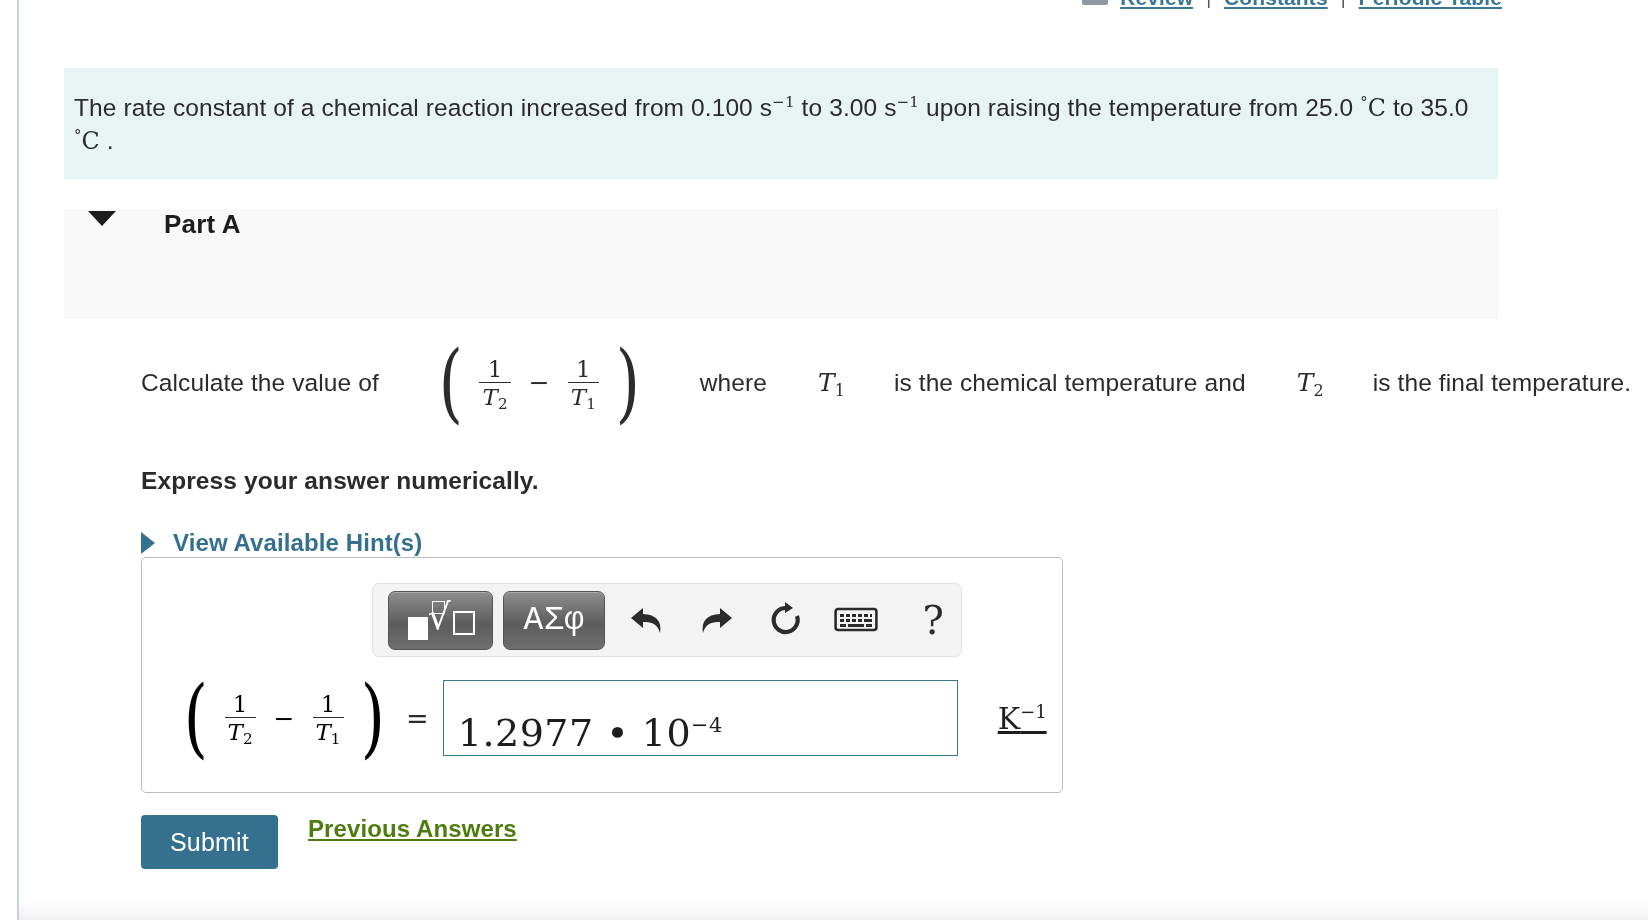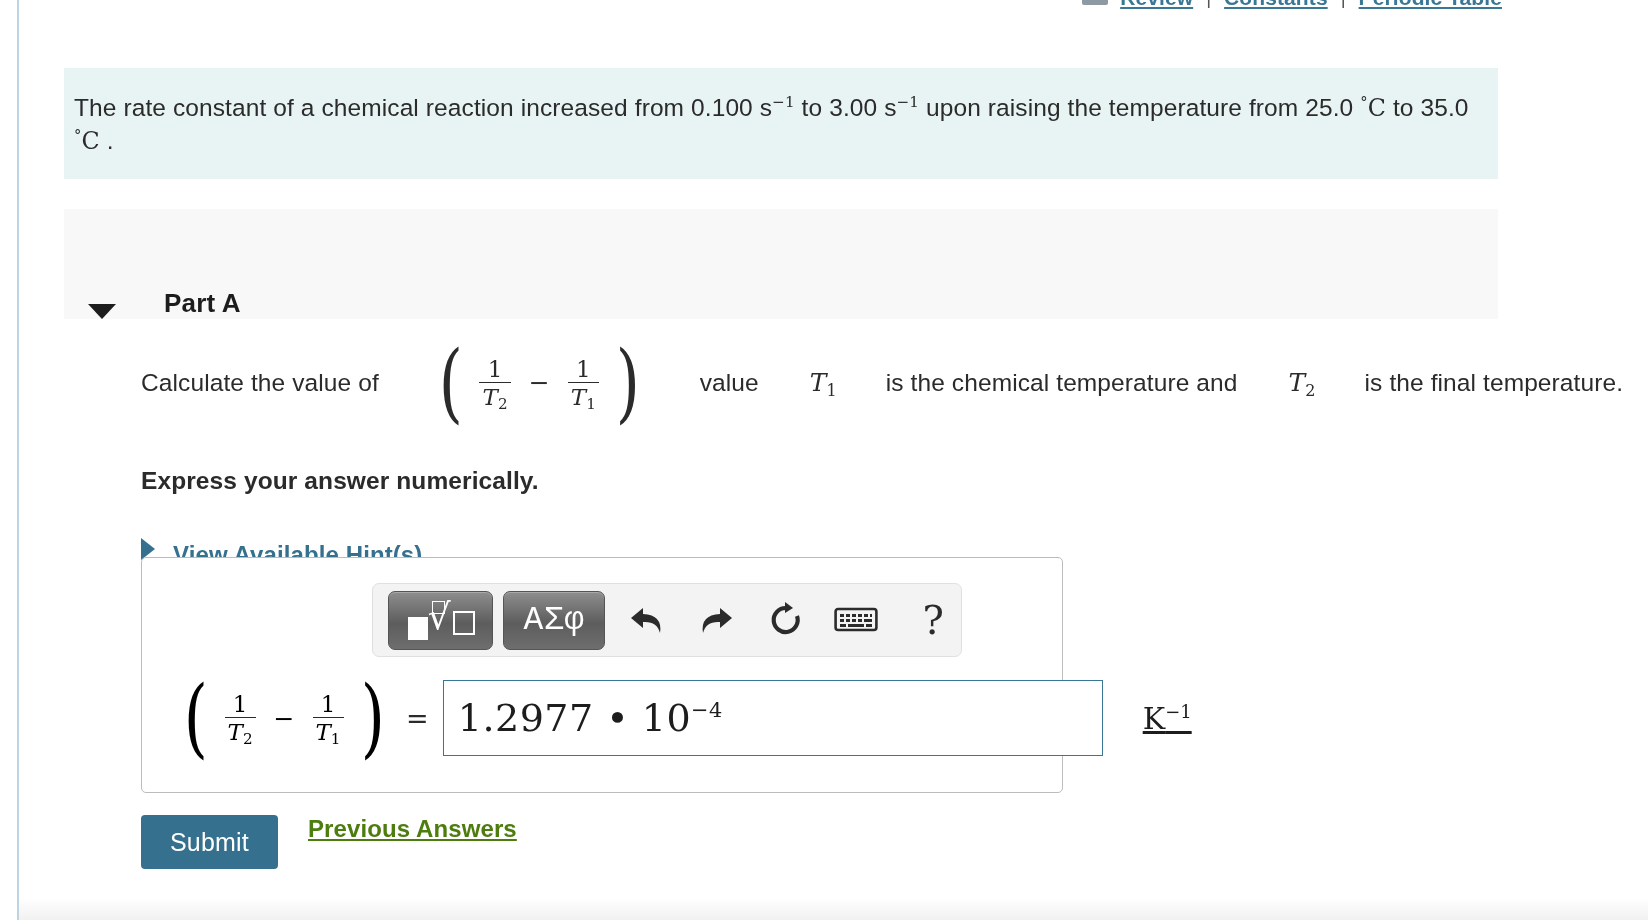--- a/index.html
+++ b/index.html
@@ -107,21 +107,21 @@
 
   
   .part-header {
     position: absolute;
     left: 64px;
     top: 209px;
     width: 1434px;
     height: 110px;
     background: #f8f8f8;
     display: flex;
-    align-items: flex-end;
+    align-items: flex-start;
   }
   .caret-down {
     width: 0;
     height: 0;
     border-left: 14px solid transparent;
     border-right: 14px solid transparent;
     border-top: 15px solid #1d1d1d;
     margin-left: 24px;
     margin-top: 2px;
   }
@@ -233,21 +233,20 @@
     border-top: 11px solid transparent;
     border-bottom: 11px solid transparent;
     border-left: 14px solid #35718e;
     margin-right: 18px;
   }
   .hints-label {
     font-size: 24px;
     font-weight: bold;
     color: #35718e;
     letter-spacing: 0.1px;
-    margin-top: 12px;
   }
 
   
   .answer-box {
     position: absolute;
     left: 141px;
     top: 557px;
     width: 922px;
     height: 236px;
     border: 1px solid #bcbcbc;
@@ -352,27 +351,27 @@
     display: flex;
     align-items: center;
   }
   .eq-sign {
     font-family: "DejaVu Serif", "Liberation Serif", serif;
     font-size: 27px;
     margin: 0 14px 0 8px;
     color: #2b2b2b;
   }
   .answer-input {
-    width: 660px;
+    width: 515px;
     height: 76px;
     border: 1.6px solid #3a7795;
     background: #ffffff;
     box-sizing: border-box;
     display: flex;
-    align-items: center;
+    align-items: flex-end;
     padding-left: 14px;
     cursor: text;
   }
   .answer-value {
     font-family: "DejaVu Serif", "Liberation Serif", serif;
     font-size: 38px;
     color: #1d1d1d;
     letter-spacing: 0.5px;
     white-space: nowrap;
   }
@@ -477,21 +476,21 @@
           <span class="den"><span>T</span><sub>2</sub></span>
         </span>
         <span class="minus-op">−</span>
         <span class="frac">
           <span class="num">1</span>
           <span class="den"><span>T</span><sub>1</sub></span>
         </span>
         <span class="paren big">)</span>
       </span>
 
-      <span>value</span>
+      <span>where</span>
       <span class="var-T"><span>T</span><sub>1</sub></span>
       <span>is the chemical temperature and</span>
       <span class="var-T"><span>T</span><sub>2</sub></span>
       <span>is the final temperature.</span>
     </div>
 
     <div class="express-line">Express your answer numerically.</div>
 
     <div class="hints-line">
       <span class="caret-right"></span>

